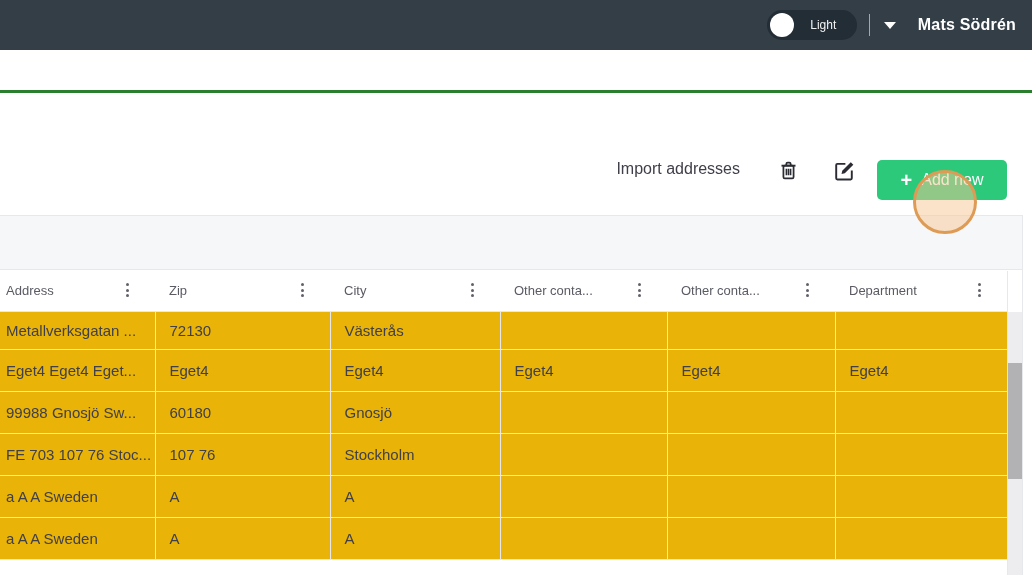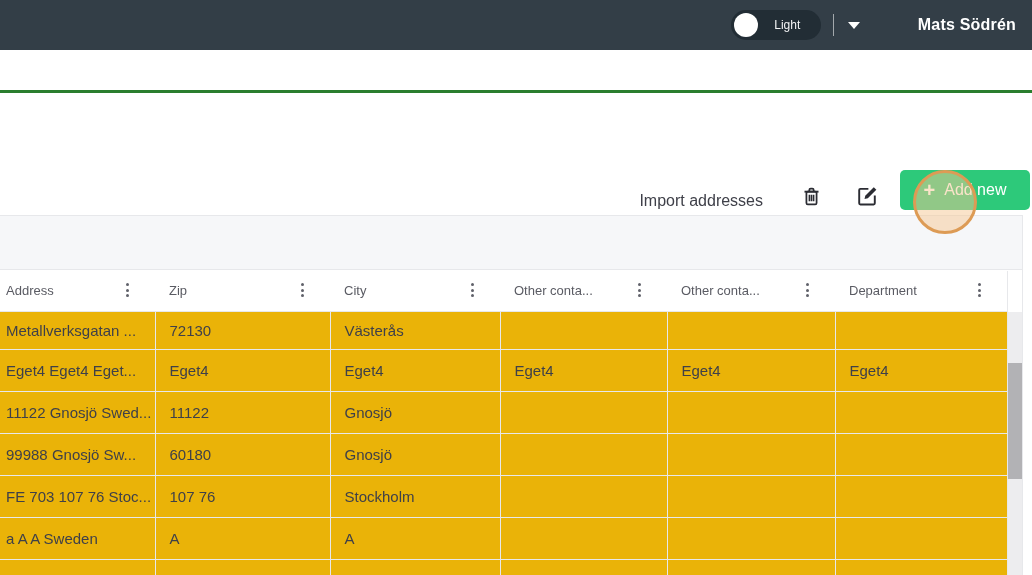--- a/index.html
+++ b/index.html
@@ -35,33 +35,33 @@
     flex:1; text-align:center; color:#f2f3f4; font-size:12px; padding-right:4px;
   }
   .topbar .divider {
     width:1px; height:22px; background:rgba(255,255,255,0.55); margin-right:14px;
   }
   .caret-down {
     width:0; height:0; margin-right:22px;
     border-left:6px solid transparent; border-right:6px solid transparent;
     border-top:7px solid #fff;
   }
-  .username { color:#fff; font-size:16px; font-weight:700; letter-spacing:0.2px;margin-left:36px; }
+  .username { color:#fff; font-size:16px; font-weight:700; letter-spacing:0.2px; }
 
   
   .green-rule {
     position:absolute; left:0; top:90px; width:100%; height:3px;
     background: var(--rule-green, #2a7e2e);
   }
 
   
   .toolbar {
     position:absolute; left:0; top:160px; width:100%; height:50px;
-    display:flex; align-items:flex-end; justify-content:flex-end;
-    padding-right:2px;
+    display:flex; align-items:flex-start; justify-content:flex-end;
+    padding-right:25px;
   }
   .import-link {
     color: var(--text-dark, #3f4049); font-size:16px;
     margin-right:38px; cursor:pointer;
   }
   .icon-btn {
     background:none; border:none; cursor:pointer;
     display:flex; align-items:center; justify-content:center;
     margin-right:34px; padding:0;
   }
@@ -279,28 +279,20 @@
           </tr>
           <tr>
             <td>Eget4 Eget4 Eget...</td>
             <td>Eget4</td>
             <td>Eget4</td>
             <td>Eget4</td>
             <td>Eget4</td>
             <td>Eget4</td>
           </tr>
           <tr>
-            <td>11122 Gnosjö Swed...</td>
-            <td>11122</td>
-            <td>Gnosjö</td>
-            <td></td>
-            <td></td>
-            <td></td>
-          </tr>
-          <tr>
             <td>99988 Gnosjö Sw...</td>
             <td>60180</td>
             <td>Gnosjö</td>
             <td></td>
             <td></td>
             <td></td>
           </tr>
           <tr>
             <td>FE 703 107 76 Stoc...</td>
             <td>107 76</td>

